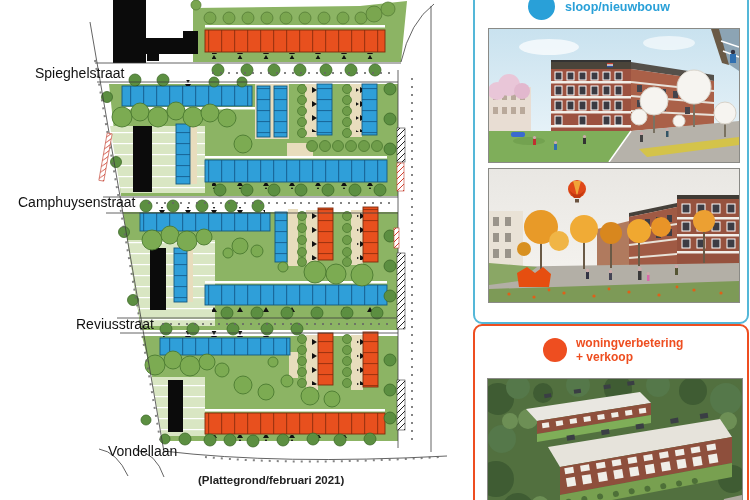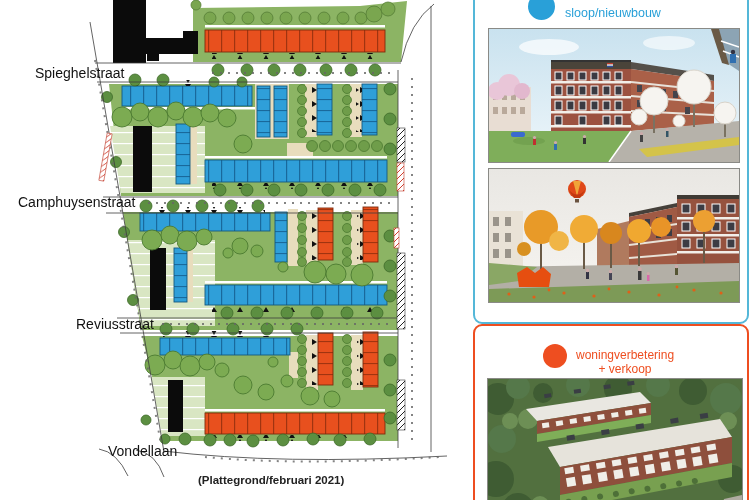--- a/index.html
+++ b/index.html
@@ -10,23 +10,23 @@
   .cap{font-family:"Liberation Sans",sans-serif;font-size:11.5px;font-weight:bold;fill:#222;}
   .panel{position:absolute;background:#fff;border-radius:9px;}
   .p1{left:473px;top:-14px;width:272px;height:334px;border:2px solid #54b7d8;}
   .p2{left:473px;top:324px;width:272px;height:200px;border:2px solid #ee4e20;}
   .legend{position:absolute;display:flex;align-items:center;}
   .l1{left:53px;top:5px;gap:10px;}
   .l2{left:68px;top:10px;gap:9px;}
   .dot{border-radius:50%;flex:0 0 auto;}
   .d1{width:27px;height:27px;background:#29a0d8;}
   .d2{width:24px;height:24px;background:#ee4e20;}
-  .legend-label{font-weight:normal;font-size:12.5px;white-space:nowrap;margin-top:12px;}
+  .legend-label{font-weight:bold;font-size:12.5px;white-space:nowrap;}
   .lab1{color:#29a0d8;}
-  .lab2{color:#ee4e20;font-size:12px;line-height:14px;text-align:center;}
+  .lab2{color:#ee4e20;font-size:12px;line-height:14px;}
   .img{position:absolute;border:1px solid #8a8a86;background:#dfe9ee;}
   .i1{left:13px;top:40px;}
   .i2{left:13px;top:180px;}
   .i3{left:12px;top:52px;}
 </style>
 </head>
 <body>
 
 <div class="stage">
 

